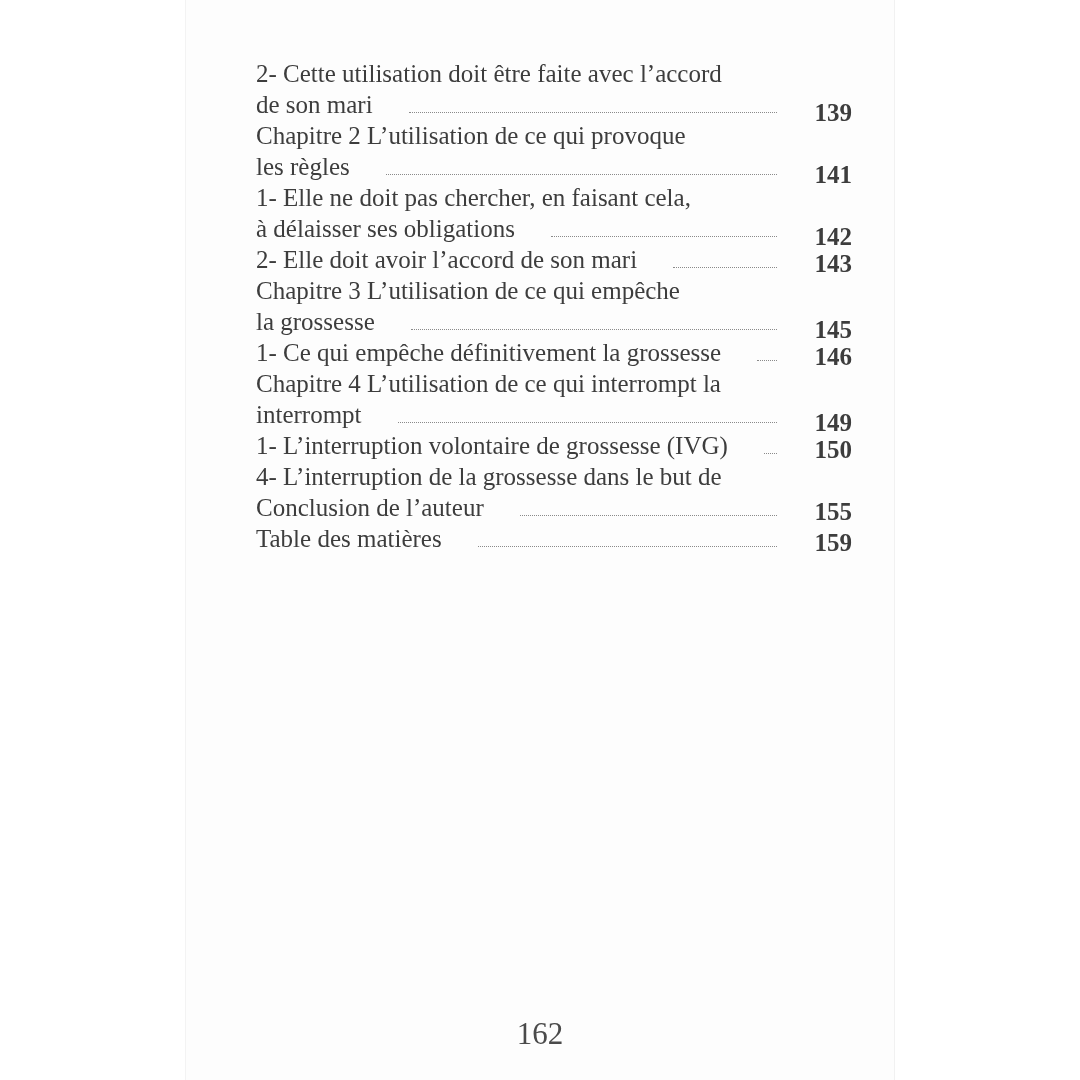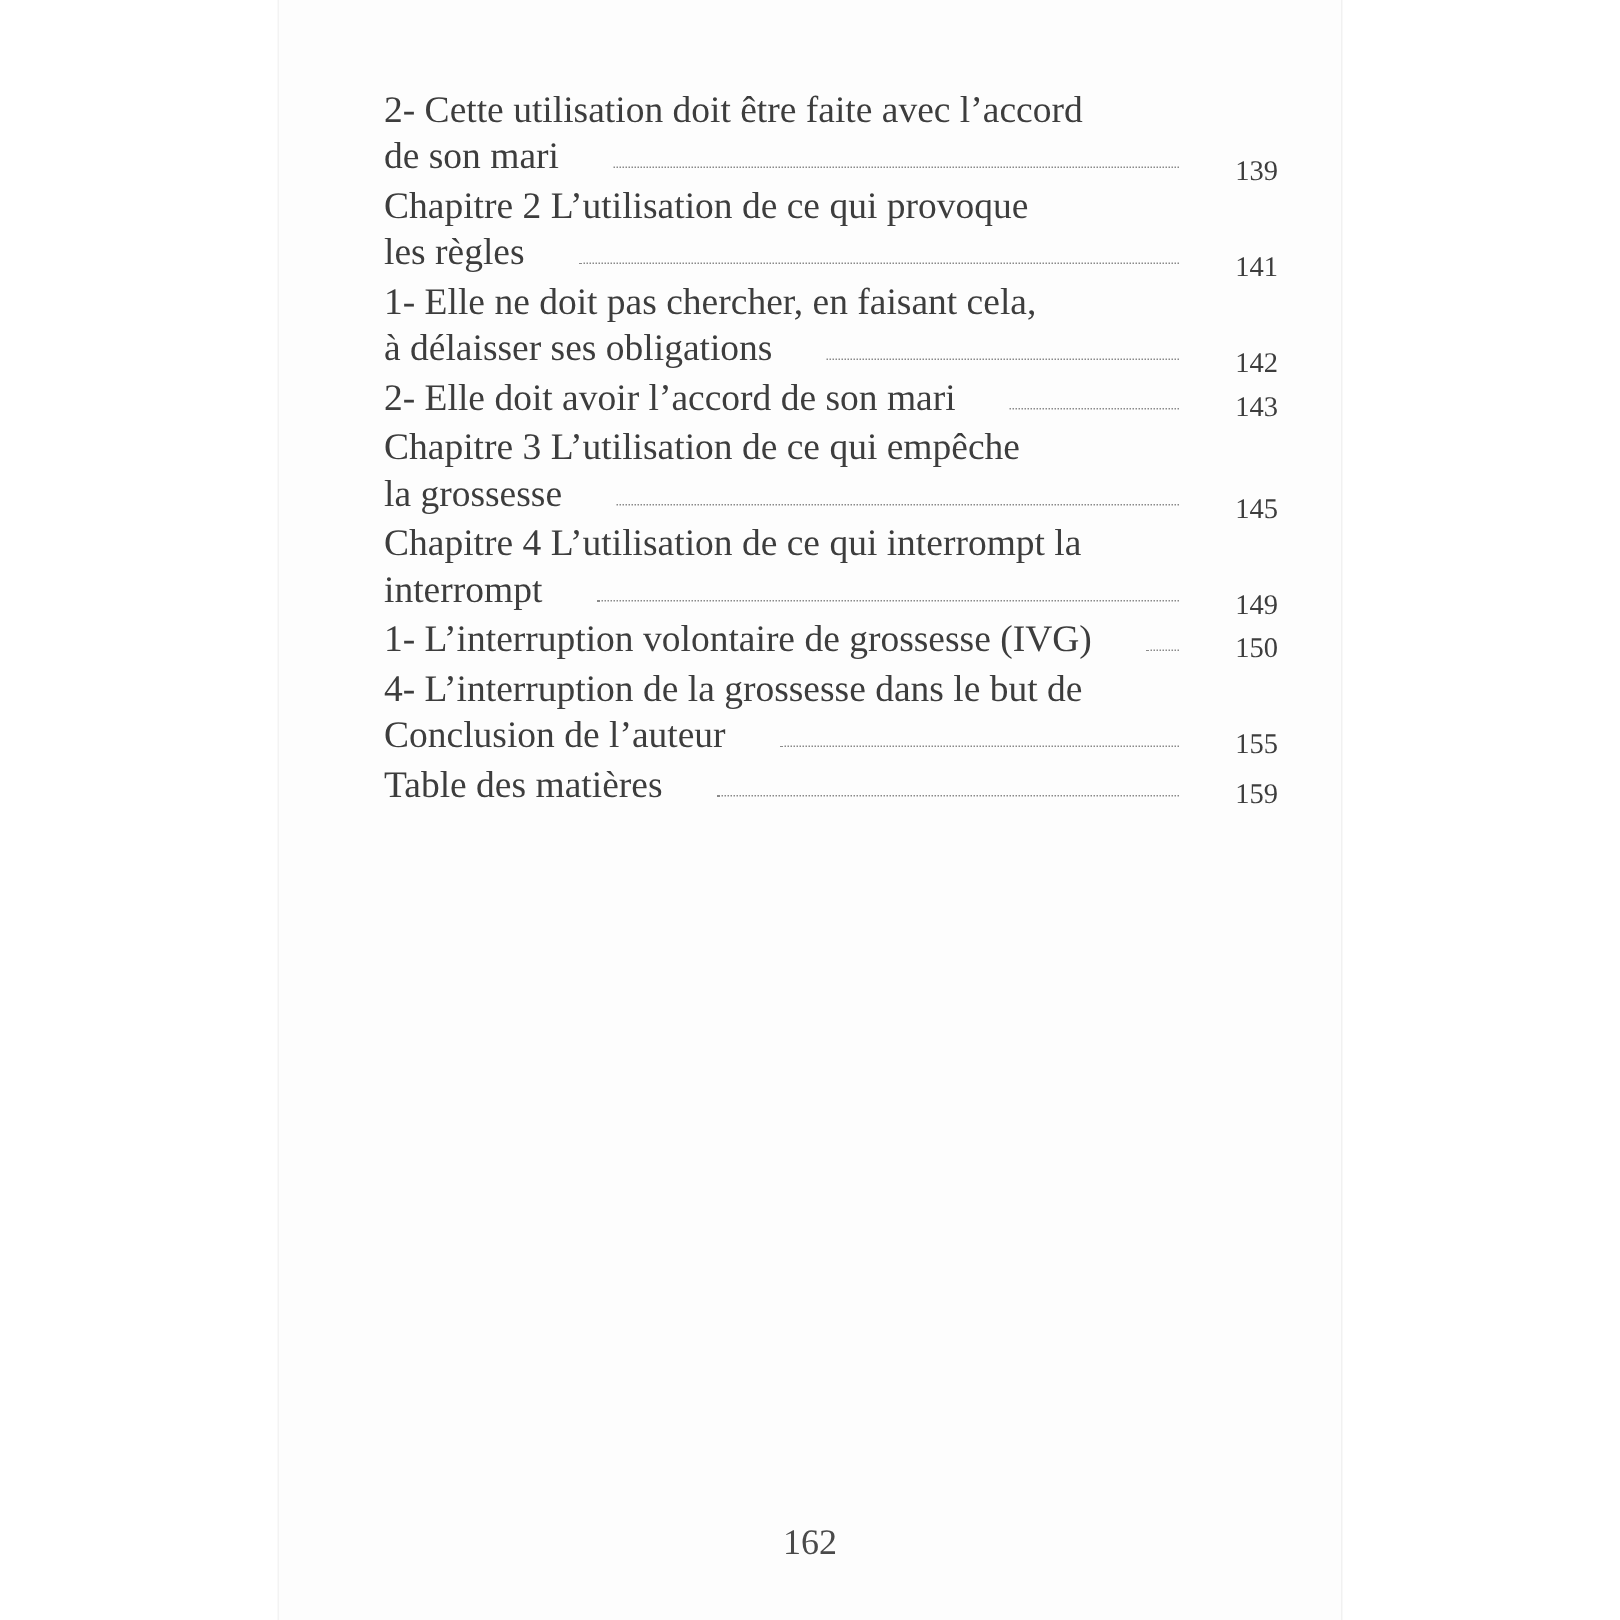--- a/index.html
+++ b/index.html
@@ -50,34 +50,35 @@
     gap: 34px;
   }
   .entry .leader {
     flex: 1 1 auto;
     border-bottom: 1.5px dotted #8a8a8a;
     margin: 0 4px 6px 2px;
     height: 1px;
     min-width: 10px;
   }
   .entry .pnum {
-    font-size: 19px;
+    font-size: 25px;
     flex: 0 0 auto;
     position: relative;
     top: 8px;
+    font-weight: bold;
   }
   .entry.single .pnum { top: 4px; text-align: right; }
   .folio {
     position: absolute;
     left: 0;
     width: 1080px;
     top: 1016px;
     text-align: center;
     font-family: "Liberation Serif", "DejaVu Serif", serif;
-    font-size: 24px;
+    font-size: 31px;
     color: #4a4a4a;
   }
 </style>
 </head>
 <body>
 
 <div class="canvas">
   <div class="page"></div>
 
   <div class="toc">
@@ -119,20 +120,27 @@
 
     <div class="entry">
       <span class="line">Chapitre 3 L’utilisation de ce qui empêche</span>
       <span class="last-line">
         <span>la grossesse</span>
         <span class="leader"></span>
         <span class="pnum">145</span>
       </span>
     </div>
 
+    <div class="entry single">
+      <span class="last-line">
+        <span>1- Ce qui empêche définitivement la grossesse</span>
+        <span class="leader"></span>
+        <span class="pnum">146</span>
+      </span>
+    </div>
 
 
     <div class="entry">
       <span class="line">Chapitre 4 L’utilisation de ce qui interrompt la</span>
       <span class="last-line">
         <span>interrompt</span>
         <span class="leader"></span>
         <span class="pnum">149</span>
       </span>
     </div>

